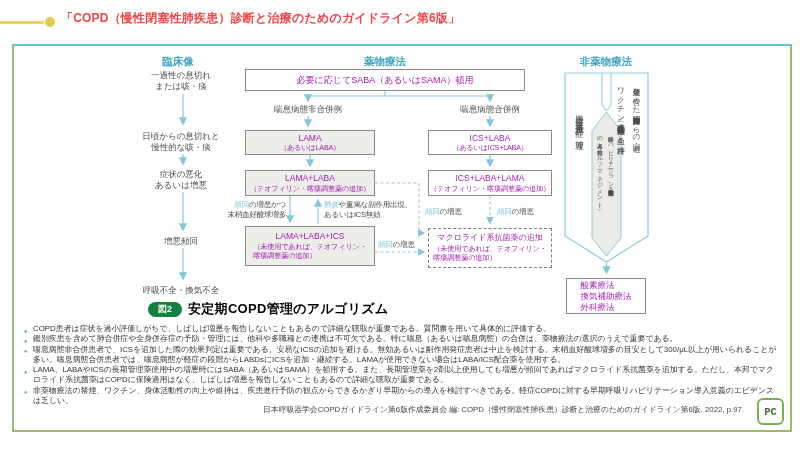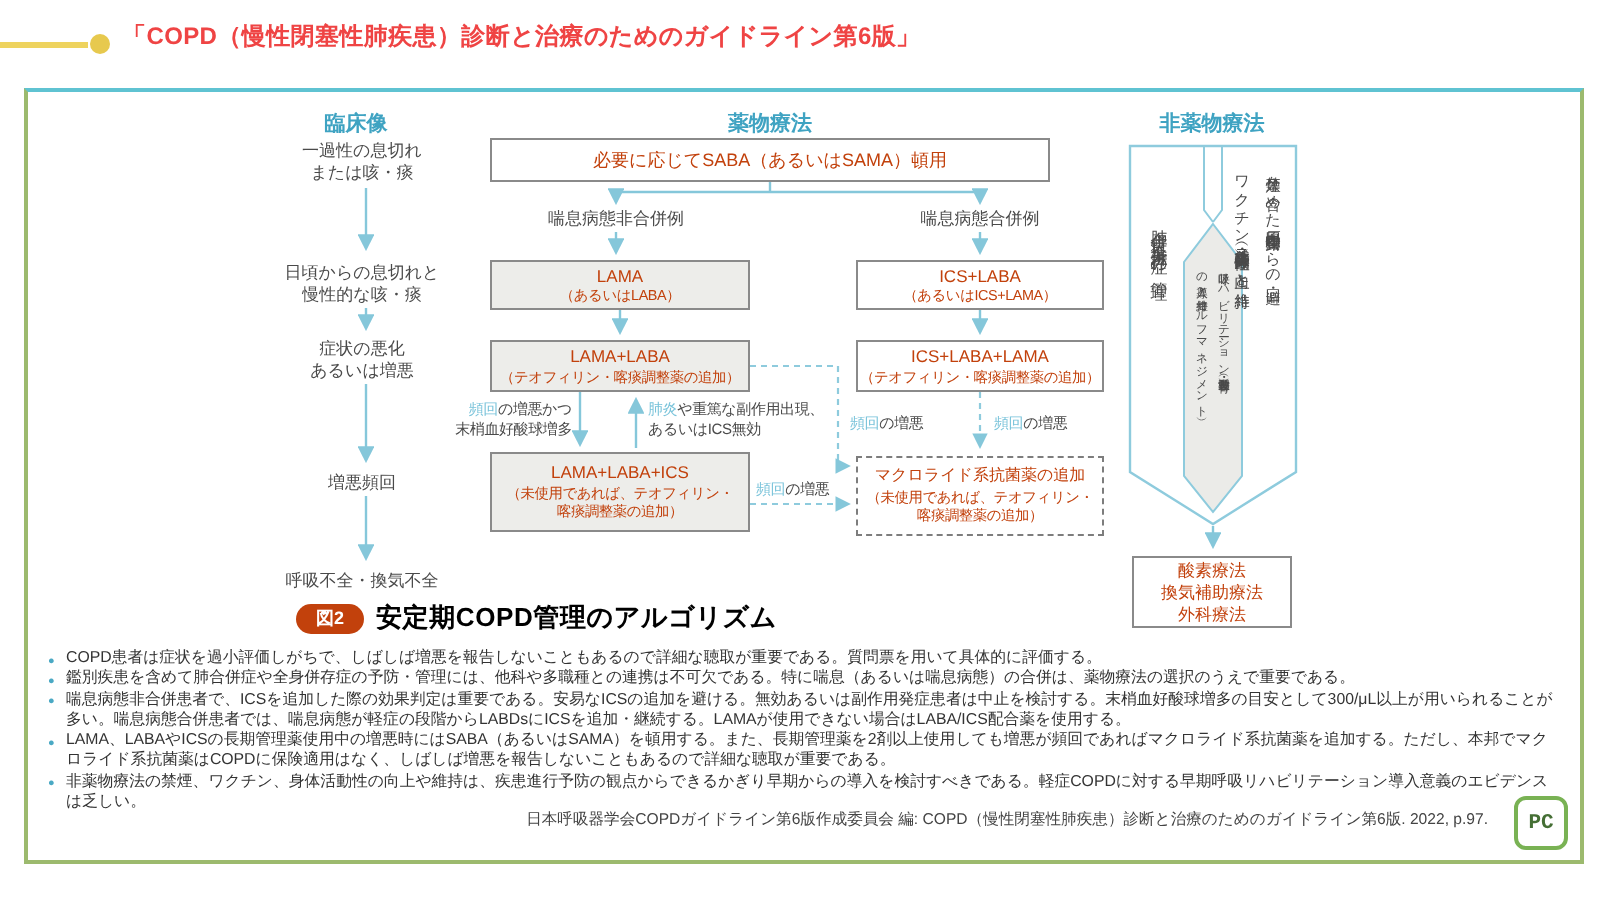--- a/index.html
+++ b/index.html
@@ -15,33 +15,33 @@
   .accent-dot{left:45px;top:17px;width:10px;height:10px;border-radius:50%;background:#e7c94e;}
   .page-title{left:61px;top:10px;font-size:12px;font-weight:bold;color:#ef4444;letter-spacing:.2px;}
   
   .panel{left:12px;top:44px;width:780px;height:388px;background:#fff;
     border:2px solid #9cba6e;border-top-color:#5fc3d2;box-sizing:border-box;}
   .panel-inner{position:absolute;left:-2px;top:-2px;width:780px;height:388px;}
   svg.connectors{position:absolute;left:0;top:0;}
   .col-header{font-size:10.5px;font-weight:bold;color:#3fa3c2;text-align:center;}
   .stage{width:120px;text-align:center;font-size:8.5px;line-height:11px;color:#4a4a4a;}
   .fbox{box-sizing:border-box;border:1px solid #8a8a8a;background:#fff;display:flex;
-    flex-direction:column;align-items:center;justify-content:center;text-align:center;
-    line-height:10px;color:#c2410c;}
+    flex-direction:column;align-items:center;justify-content:center;
+    line-height:10px;color:#a21caf;}
   .fbox.gray{background:#ededea;}
   .fbox.dashed{border:1px dashed #7d7d7d;}
   .fbox .bt{font-size:8.5px;line-height:10.5px;}
   .fbox .bs{font-size:7.2px;line-height:9.5px;letter-spacing:-.2px;}
   .branch-label{width:100px;text-align:center;font-size:8.5px;color:#4a4a4a;}
   .small-label{font-size:7.5px;line-height:10px;color:#4a4a4a;letter-spacing:-.2px;}
   .hl{color:#79c3da;}
   .vtext{writing-mode:vertical-rl;color:#4a4a4a;}
   .vtext span{display:block;}
   
-  .cap-badge{left:136px;top:258px;width:34px;height:15px;background:#c2410c;color:#fff;
+  .cap-badge{left:136px;top:258px;width:34px;height:15px;background:#15803d;color:#fff;
     font-size:9px;font-weight:bold;border-radius:8px;display:flex;align-items:center;justify-content:center;}
   .cap-text{left:176px;top:256px;font-size:13px;font-weight:bold;color:#000000;letter-spacing:.3px;}
   
   ul.notes{left:12px;top:280px;width:754px;margin:0;padding:0;list-style:none;}
   ul.notes li{position:relative;padding-left:9px;font-size:7.9px;line-height:10.3px;color:#333;}
   ul.notes li::before{content:"●";position:absolute;left:0;top:1.5px;font-size:5.5px;color:#4aa9c4;}
   .citation{right:48px;top:360px;font-size:7.8px;color:#444;}
   .pc-logo{left:745px;top:354px;width:27px;height:27px;box-sizing:border-box;border:2px solid #79b254;
     border-radius:6px;display:flex;align-items:center;justify-content:center;
     font-size:10.5px;font-weight:bold;color:#456f35;font-family:"Liberation Mono","DejaVu Sans Mono",monospace;}
@@ -114,21 +114,21 @@
   </div>
   <div class="abs branch-label" style="left:246px;top:60px;">喘息病態非合併例</div>
   <div class="abs branch-label" style="left:428px;top:60px;">喘息病態合併例</div>
 
   <div class="abs fbox gray" style="left:233px;top:86px;width:130px;height:25px;">
     <span class="bt">LAMA</span>
     <span class="bs">（あるいはLABA）</span>
   </div>
   <div class="abs fbox" style="left:416px;top:86px;width:124px;height:25px;">
     <span class="bt">ICS+LABA</span>
-    <span class="bs">（あるいはICS+LAMA）</span>
+    <span class="bs">（あるいはICS+LABA）</span>
   </div>
   <div class="abs fbox gray" style="left:233px;top:126px;width:130px;height:26px;">
     <span class="bt">LAMA+LABA</span>
     <span class="bs">（テオフィリン・喀痰調整薬の追加）</span>
   </div>
   <div class="abs fbox" style="left:416px;top:126px;width:124px;height:26px;">
     <span class="bt">ICS+LABA+LAMA</span>
     <span class="bs">（テオフィリン・喀痰調整薬の追加）</span>
   </div>
   <div class="abs fbox gray" style="left:233px;top:182px;width:130px;height:40px;">

